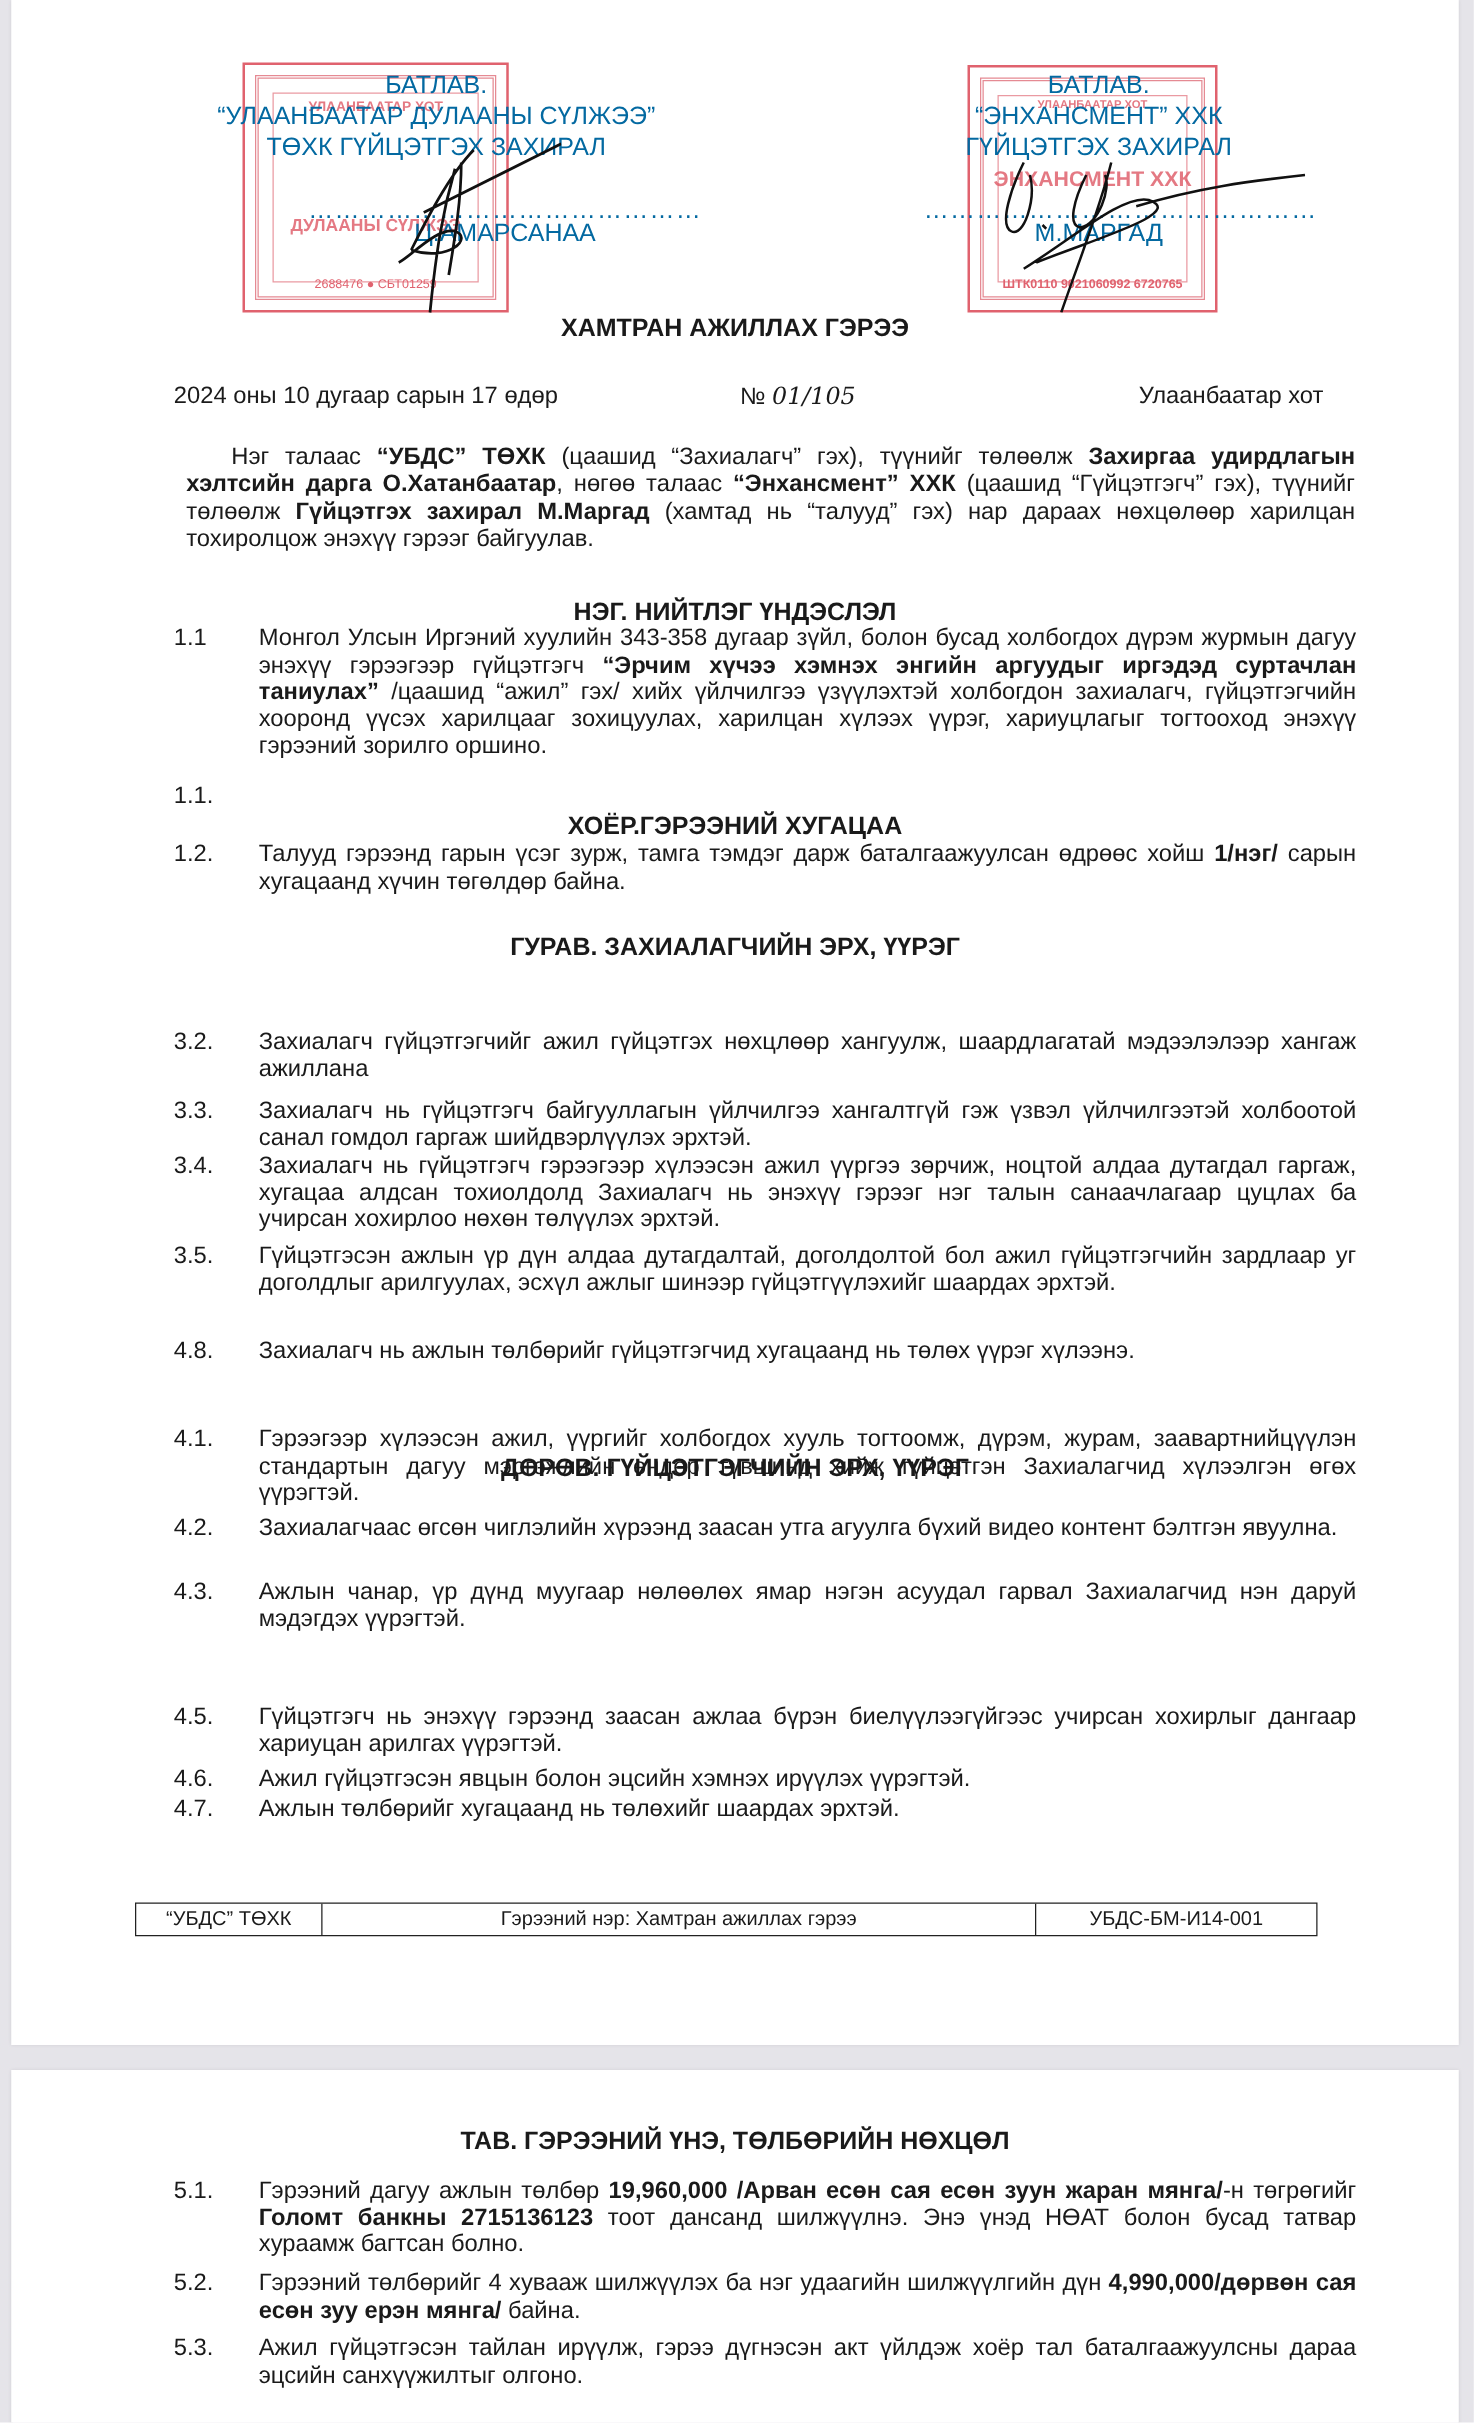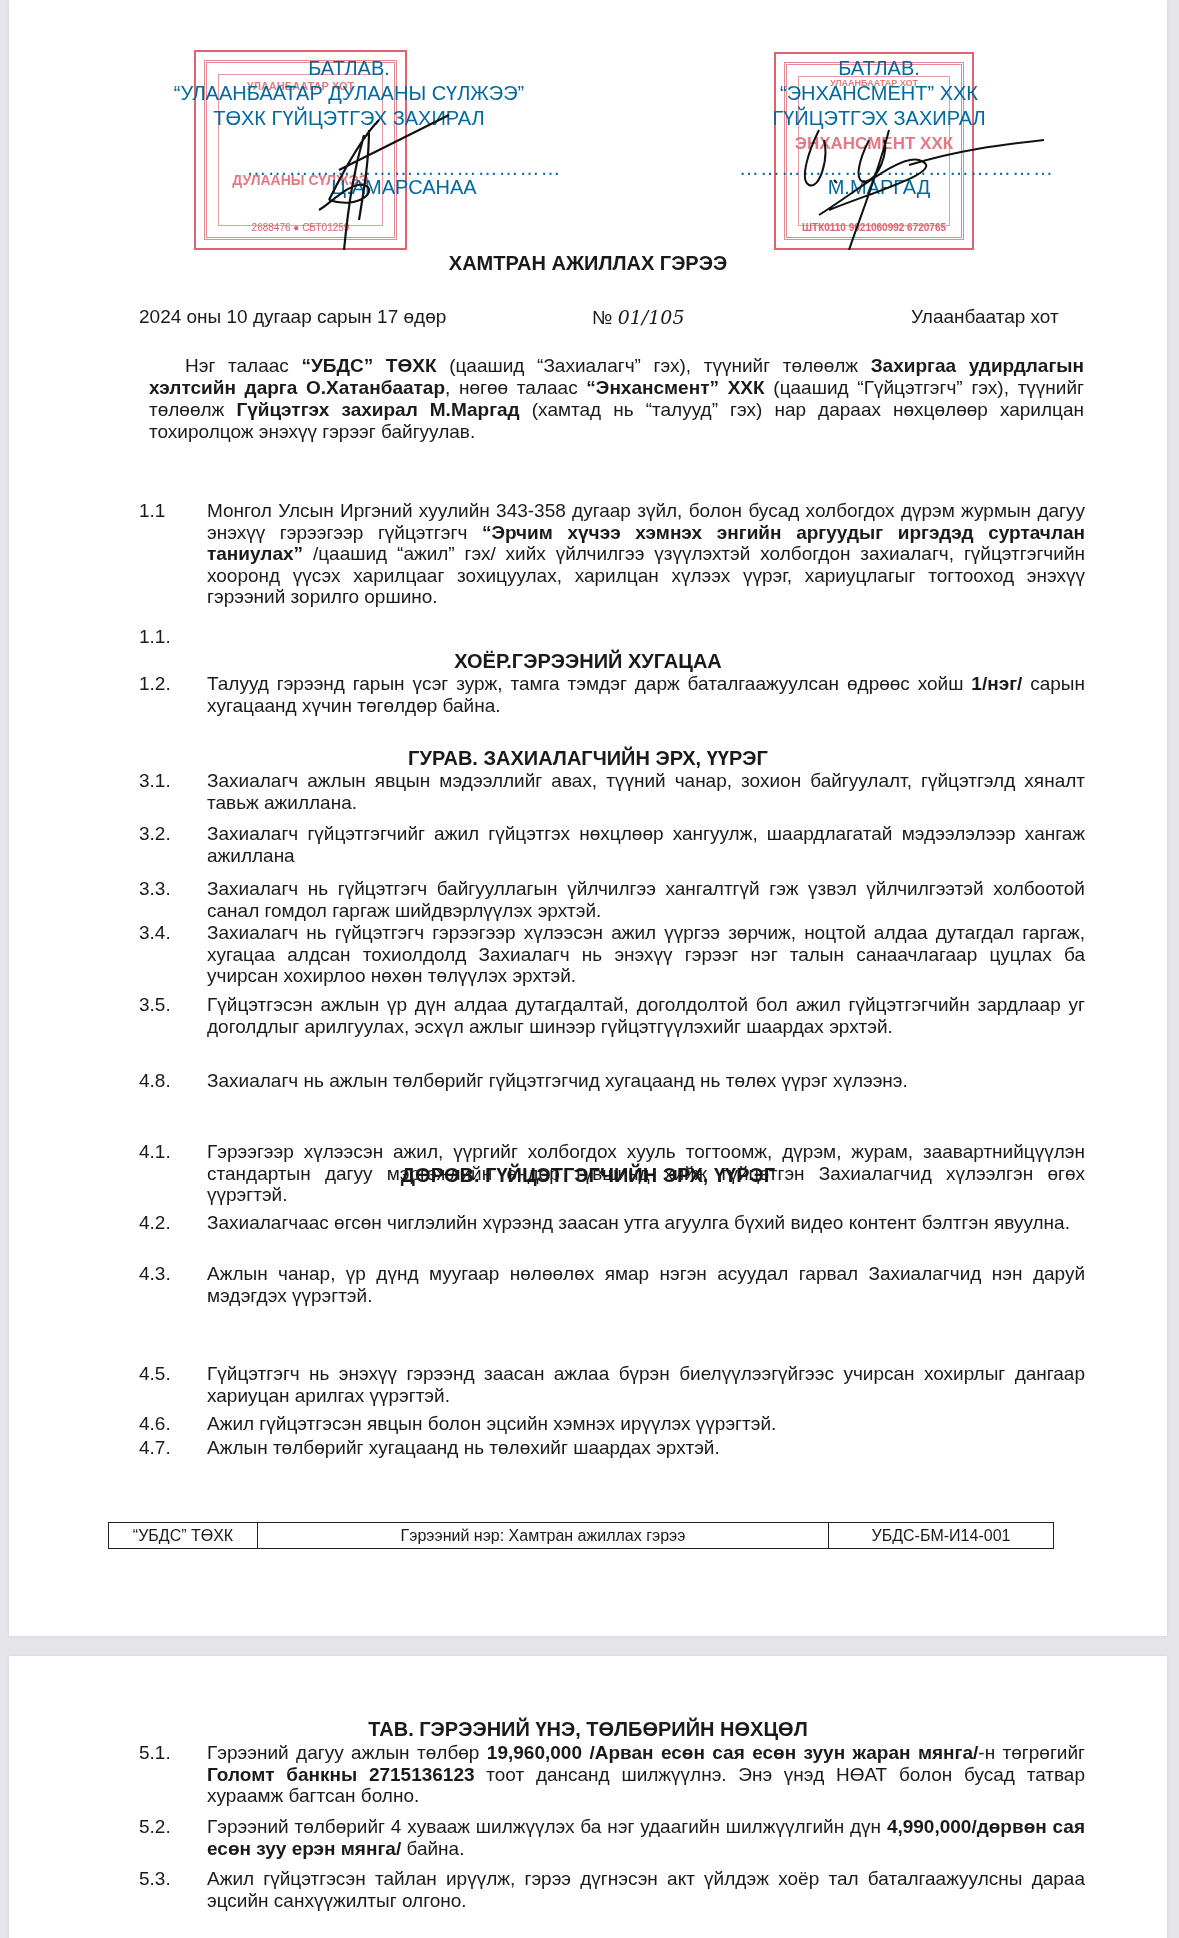--- a/index.html
+++ b/index.html
@@ -96,39 +96,36 @@
   <div class="meta" style="left:583px;">
     <span>№</span>
     <span class="num-hand">01/105</span>
   </div>
   <div class="meta" style="left:902px;">Улаанбаатар хот</div>
 
   <div class="para" style="top:355px;">
     <span class="ind"></span><span>Нэг талаас </span><b>“УБДС” ТӨХК</b><span> (цаашид “Захиалагч” гэх), түүнийг төлөөлж </span><b>Захиргаа удирдлагын хэлтсийн дарга О.Хатанбаатар</b><span>, нөгөө талаас </span><b>“Энхансмент” ХХК</b><span> (цаашид “Гүйцэтгэгч” гэх), түүнийг төлөөлж </span><b>Гүйцэтгэх захирал М.Маргад</b><span>  (хамтад нь “талууд” гэх) нар дараах нөхцөлөөр харилцан тохиролцож энэхүү гэрээг байгуулав.</span>
   </div>
 
+  <div class="h" style="top:479px;">НЭГ. НИЙТЛЭГ ҮНДЭСЛЭЛ</div>
   <div class="item" style="top:500px;">
     <span class="n">1.1</span>
     <span class="t"><span>Монгол Улсын Иргэний хуулийн 343-358 дугаар зүйл, болон бусад холбогдох дүрэм журмын дагуу энэхүү гэрээгээр гүйцэтгэгч </span><b>“Эрчим хүчээ хэмнэх энгийн аргуудыг иргэдэд суртачлан таниулах”</b><span> /цаашид “ажил” гэх/ хийх үйлчилгээ үзүүлэхтэй холбогдон захиалагч, гүйцэтгэгчийн хооронд үүсэх харилцааг зохицуулах, харилцан хүлээх үүрэг, хариуцлагыг тогтооход энэхүү гэрээний зорилго оршино.</span></span>
   </div>
   <div class="item" style="top:626px;">
     <span class="n">1.1.</span>
   </div>
 
   <div class="h" style="top:650px;">ХОЁР.ГЭРЭЭНИЙ ХУГАЦАА</div>
   <div class="item" style="top:673px;">
     <span class="n">1.2.</span>
     <span class="t"><span>Талууд гэрээнд гарын үсэг зурж, тамга тэмдэг дарж баталгаажуулсан өдрөөс хойш </span><b>1/нэг/</b><span> сарын хугацаанд хүчин төгөлдөр байна.</span></span>
   </div>
 
   <div class="h" style="top:747px;">ГУРАВ. ЗАХИАЛАГЧИЙН ЭРХ, ҮҮРЭГ</div>
-  <div class="item" style="top:770px;">
-      <span class="n">3.1.</span>
-      <span class="t">Захиалагч ажлын явцын мэдээллийг авах, түүний чанар, зохион байгуулалт, гүйцэтгэлд хяналт тавьж ажиллана.</span>
-    </div>
   <div class="item" style="top:823px;">
       <span class="n">3.2.</span>
       <span class="t">Захиалагч гүйцэтгэгчийг ажил гүйцэтгэх нөхцлөөр хангуулж, шаардлагатай мэдээлэлээр хангаж ажиллана</span>
     </div>
   <div class="item" style="top:878px;">
       <span class="n">3.3.</span>
       <span class="t">Захиалагч нь гүйцэтгэгч байгууллагын үйлчилгээ хангалтгүй гэж үзвэл үйлчилгээтэй холбоотой санал гомдол гаргаж шийдвэрлүүлэх эрхтэй.</span>
     </div>
   <div class="item" style="top:922px;">
       <span class="n">3.4.</span>
@@ -170,21 +167,21 @@
     </div>
 
   <div class="footer">
     <div style="width:148px;">“УБДС” ТӨХК</div>
     <div style="width:570px;">Гэрээний нэр: Хамтран ажиллах гэрээ</div>
     <div style="flex:1;">УБДС-БМ-И14-001</div>
   </div>
 </div>
 
 <div id="page2" class="page">
-  <div class="h" style="top:62px;">ТАВ. ГЭРЭЭНИЙ ҮНЭ, ТӨЛБӨРИЙН НӨХЦӨЛ</div>
+  <div class="h" style="top:46px;">ТАВ. ГЭРЭЭНИЙ ҮНЭ, ТӨЛБӨРИЙН НӨХЦӨЛ</div>
   <div class="item" style="top:86px;">
     <span class="n">5.1.</span>
     <span class="t"><span>Гэрээний дагуу ажлын төлбөр </span><b>19,960,000 /Арван есөн сая есөн зуун жаран мянга/</b><span>-н төгрөгийг </span><b>Голомт банкны 2715136123</b><span> тоот дансанд шилжүүлнэ. Энэ үнэд НӨАТ болон бусад татвар хураамж багтсан болно.</span></span>
   </div>
   <div class="item" style="top:160px;">
     <span class="n">5.2.</span>
     <span class="t"><span>Гэрээний төлбөрийг 4 хуваaж шилжүүлэх ба нэг удаагийн шилжүүлгийн дүн </span><b>4,990,000/дөрвөн сая есөн зуу ерэн мянга/</b><span> байна.</span></span>
   </div>
   <div class="item" style="top:212px;">
     <span class="n">5.3.</span>

